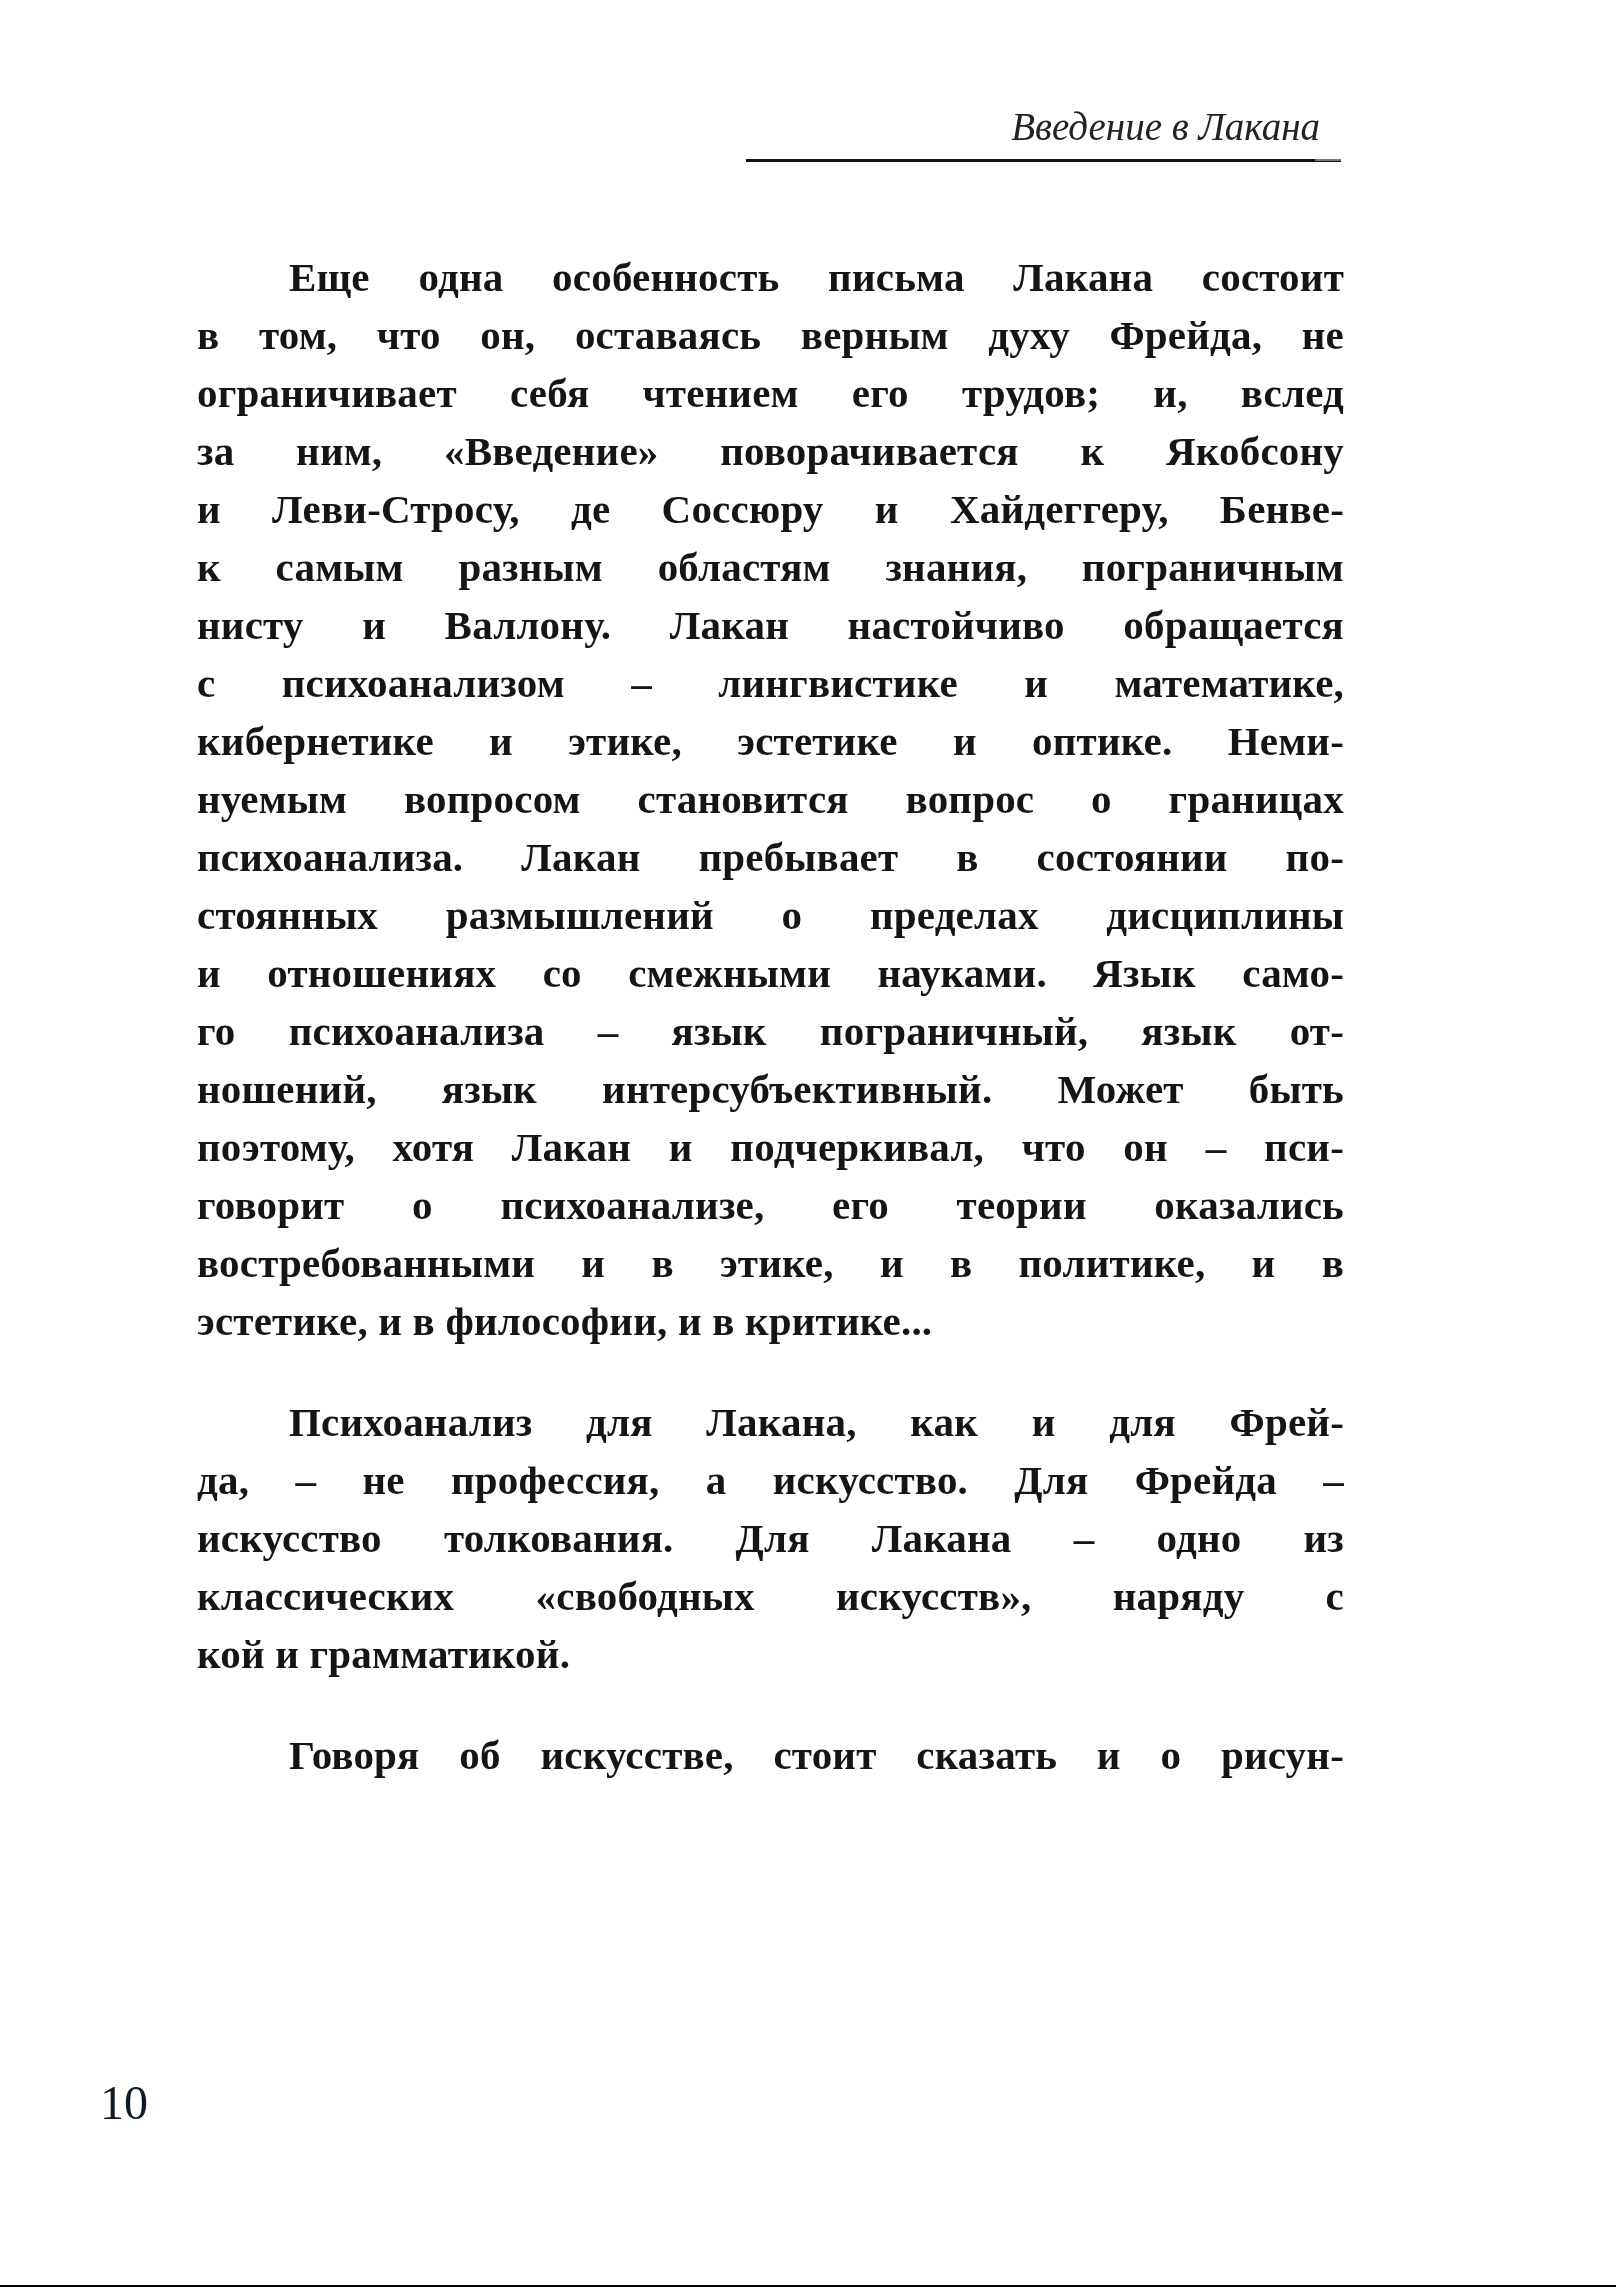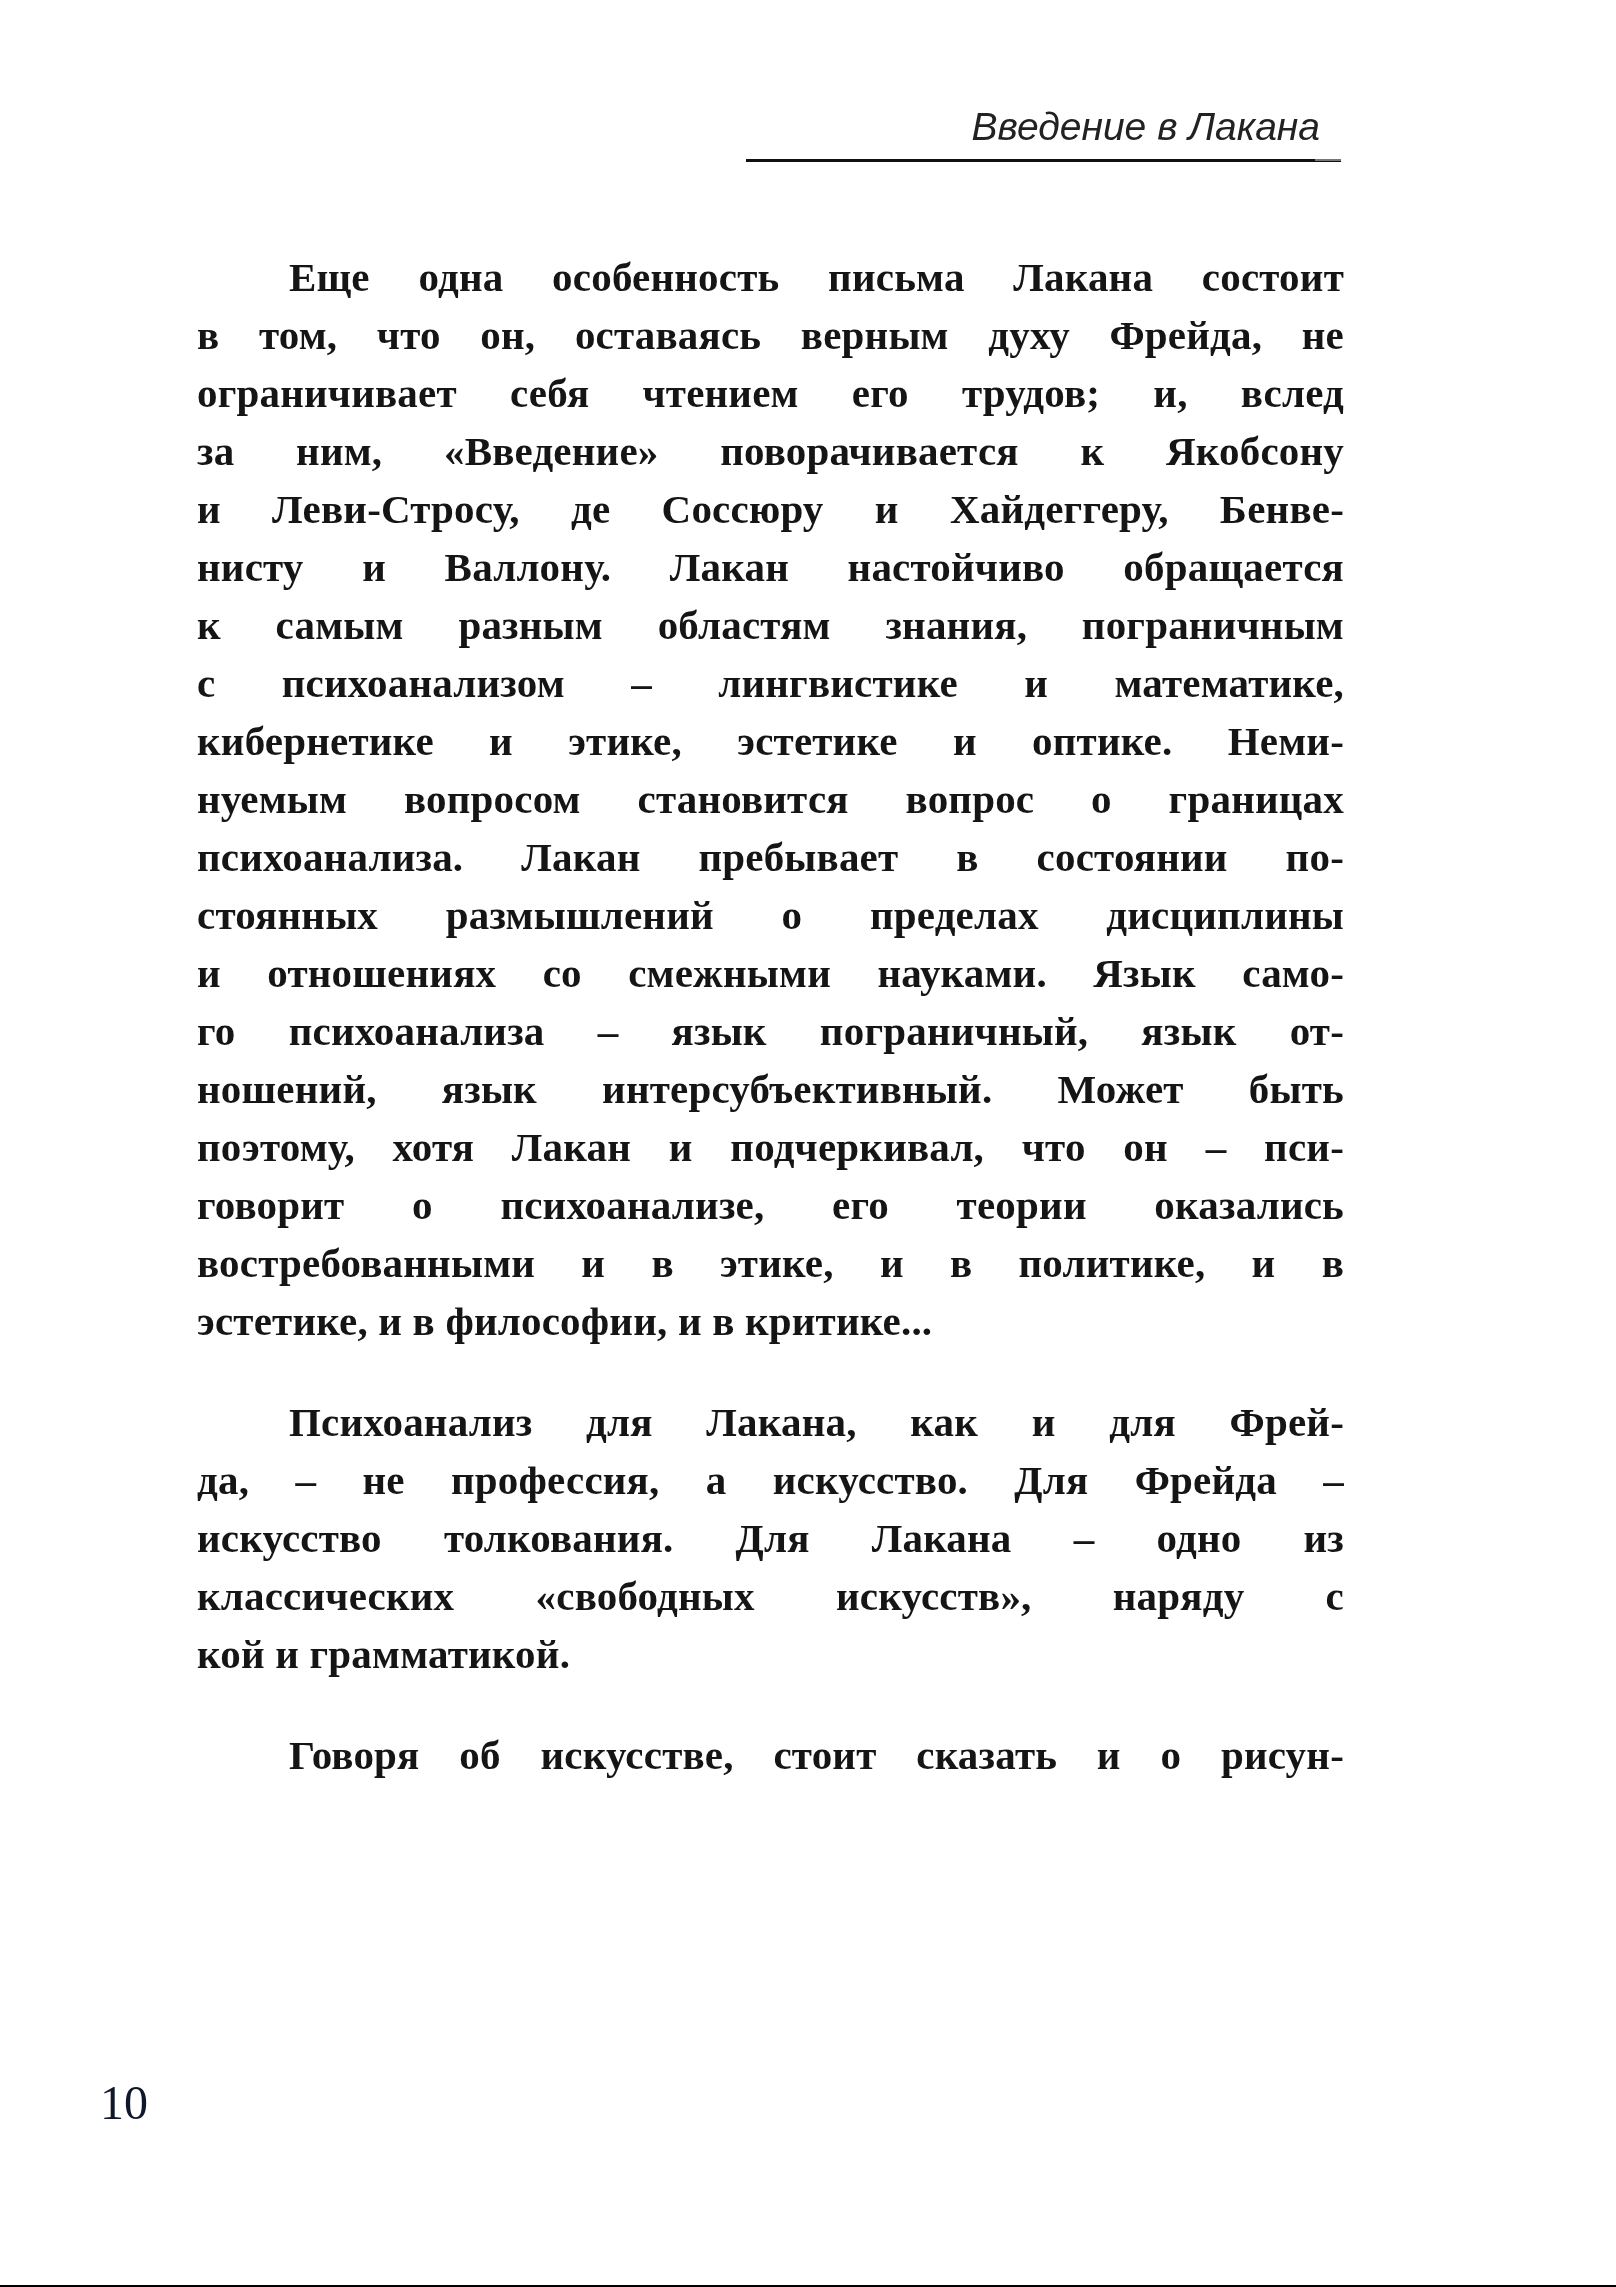--- a/index.html
+++ b/index.html
@@ -13,21 +13,21 @@
     position: relative;
     overflow: hidden;
     color: #1a1a1a;
   }
   .running-head {
     position: absolute;
     left: 740px;
     top: 103px;
     width: 600px;
     text-align: right;
-    font-family: Liberation Sans, sans-serif;
+    font-family: Liberation Serif, serif;
     font-style: italic;
     font-size: 39px;
     line-height: 48px;
     color: #222;
     padding-right: 20px;
     box-sizing: border-box;
   }
   .head-rule {
     position: absolute;
     left: 746px;
@@ -98,22 +98,22 @@
 
 <div class="body-text">
 
 
   <div>
     <span class="line indent">Еще одна особенность письма Лакана состоит</span>
     <span class="line">в том, что он, оставаясь верным духу Фрейда, не</span>
     <span class="line">ограничивает себя чтением его трудов; и, вслед</span>
     <span class="line">за ним, «Введение» поворачивается к Якобсону</span>
     <span class="line">и Леви-Стросу, де Соссюру и Хайдеггеру, Бенве-</span>
+    <span class="line">к самым разным областям знания, пограничным</span>
     <span class="line">нисту и Валлону. Лакан настойчиво обращается</span>
-    <span class="line">к самым разным областям знания, пограничным</span>
     <span class="line">с психоанализом – лингвистике и математике,</span>
     <span class="line">кибернетике и этике, эстетике и оптике. Неми-</span>
     <span class="line">нуемым вопросом становится вопрос о границах</span>
     <span class="line">психоанализа. Лакан пребывает в состоянии по-</span>
     <span class="line">стоянных размышлений о пределах дисциплины</span>
     <span class="line">и отношениях со смежными науками. Язык само-</span>
     <span class="line">го психоанализа – язык пограничный, язык от-</span>
     <span class="line">ношений, язык интерсубъективный. Может быть</span>
     <span class="line">поэтому, хотя Лакан и подчеркивал, что он – пси-</span>
     <span class="line">говорит о психоанализе, его теории оказались</span>

